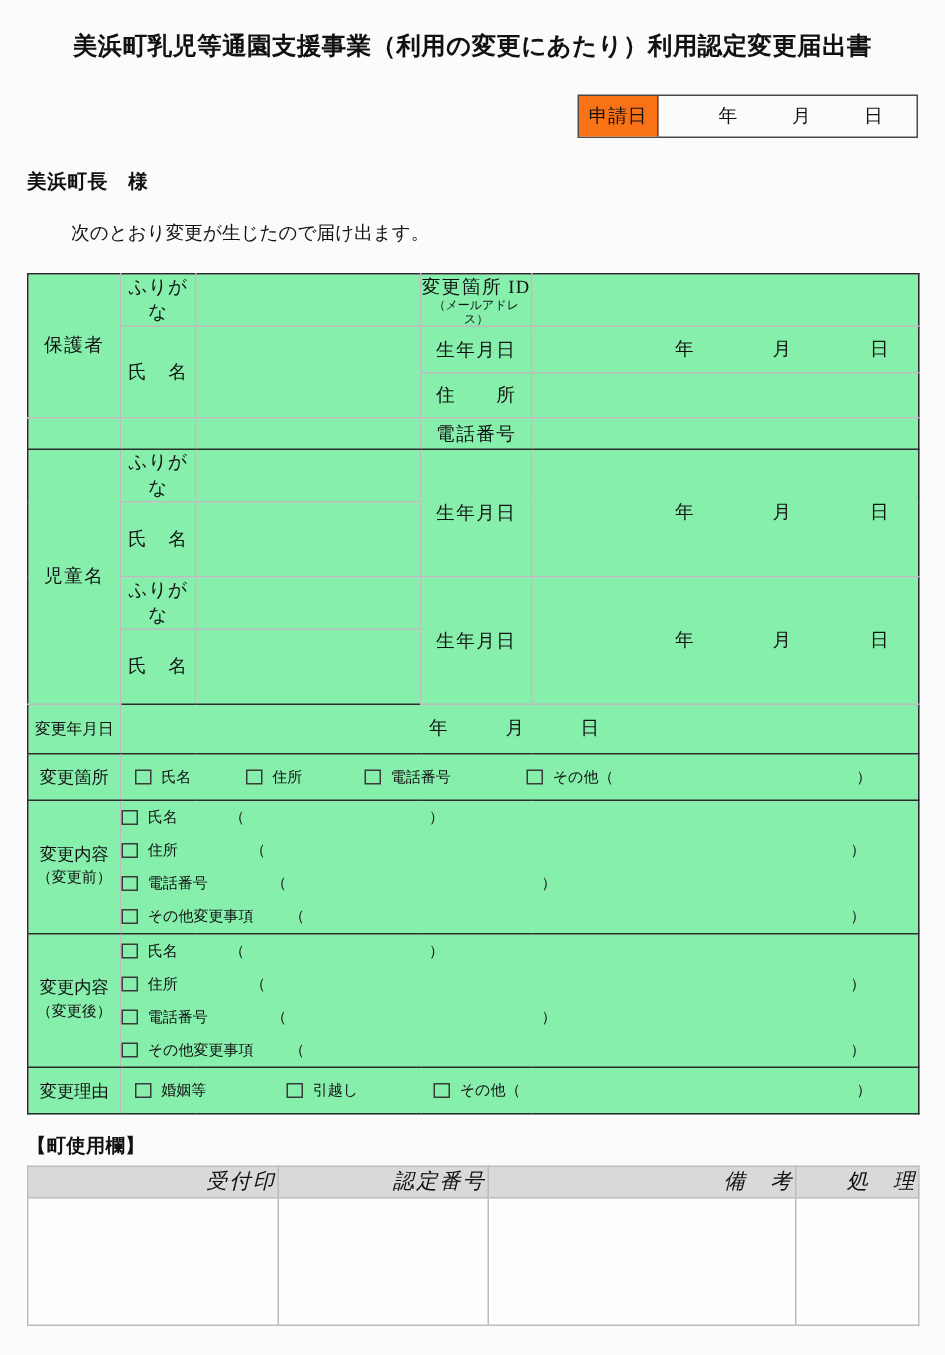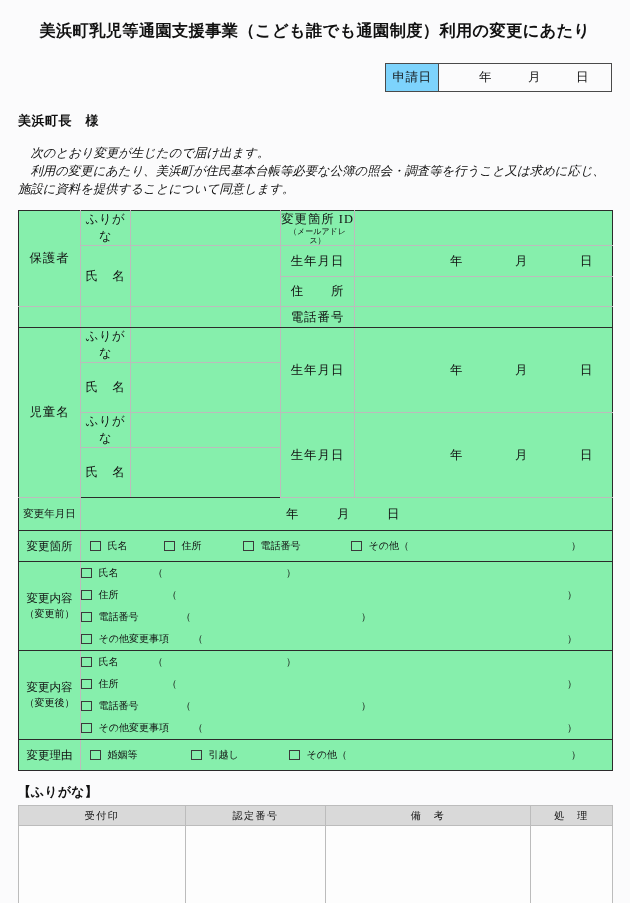--- a/index.html
+++ b/index.html
@@ -46,21 +46,21 @@
     margin-top: 22px;
   }
   .appdate {
     display: flex;
     border: 1.4px solid #4a4a4a;
     width: 225px;
     height: 27px;
   }
   .appdate .lbl {
     width: 52px;
-    background: #7dd3fc;
+    background: #f97316;
     border-right: 1.4px solid #4a4a4a;
     display: flex;
     align-items: center;
     justify-content: center;
     font-size: 12.5px;
     letter-spacing: 0.5px;
   }
   .appdate .val {
     flex: 1;
     display: flex;
@@ -81,23 +81,22 @@
     font-weight: bold;
     margin-top: 20px;
     letter-spacing: 0.5px;
   }
   .intro {
     margin-top: 15px;
     font-size: 12.4px;
     line-height: 1.45;
   }
   .intro p {
-    margin: 0;
+    margin: 17px;
     text-indent: 1em;
-    font-style: italic;
   }
 
   
   table.form {
     border-collapse: collapse;
     width: 594px;
     margin-top: 11px;
     table-layout: fixed;
   }
   table.form td {
@@ -179,55 +178,55 @@
   }
   table.townuse {
     border-collapse: collapse;
     width: 594px;
     margin-top: 4px;
     table-layout: fixed;
     border: 1.5px solid #2b2b2b;
   }
   table.townuse td {
     border: 0.8px solid #bcbcbc;
-    font-size: 10px;
-    text-align: center;
+    font-size: 14px;
+    text-align: right;
     background: #fdfdfd;
+    font-style: italic;
   }
   table.townuse td.th {
     background: #d9d9d9;
     height: 17px;
     letter-spacing: 1.5px;
   }
   table.townuse td.body { height: 82px; }
 </style>
 </head>
 <body>
 
 <div class="page">
 
 
-  <div class="doc-title">美浜町乳児等通園支援事業（こども誰でも通園制度）利用の変更にあたり</div>
+  <div class="doc-title">美浜町乳児等通園支援事業（利用の変更にあたり）利用認定変更届出書</div>
 
   <div class="appdate-wrap">
     <div class="appdate">
       <div class="lbl">申請日</div>
       <div class="val">
         <span class="y">年</span>
         <span class="m">月</span>
         <span class="d">日</span>
       </div>
     </div>
   </div>
 
   <div class="addressee">美浜町長　様</div>
 
   <div class="intro">
     <p>次のとおり変更が生じたので届け出ます。</p>
-    <p>利用の変更にあたり、美浜町が住民基本台帳等必要な公簿の照会・調査等を行うこと又は求めに応じ、施設に資料を提供することについて同意します。</p>
   </div>
 
   <table class="form">
     <colgroup>
       <col style="width:62px">
       <col style="width:50px">
       <col style="width:150px">
       <col style="width:74px">
       <col style="width:258px">
     </colgroup>
@@ -397,21 +396,21 @@
           <span style="left:9px"><i class="box"></i><span>婚姻等</span></span>
           <span style="left:110px"><i class="box"></i><span>引越し</span></span>
           <span style="left:208px"><i class="box"></i><span>その他（</span></span>
           <span style="left:490px">）</span>
         </div>
       </td>
     </tr>
   </tbody>
     </table>
 
-  <div class="townuse-title">【ふりがな】</div>
+  <div class="townuse-title">【町使用欄】</div>
   <table class="townuse">
     <colgroup>
       <col style="width:167px">
       <col style="width:140px">
       <col style="width:205px">
       <col style="width:82px">
     </colgroup>
     <tbody>
         <tr>
       <td class="th">受付印</td>

